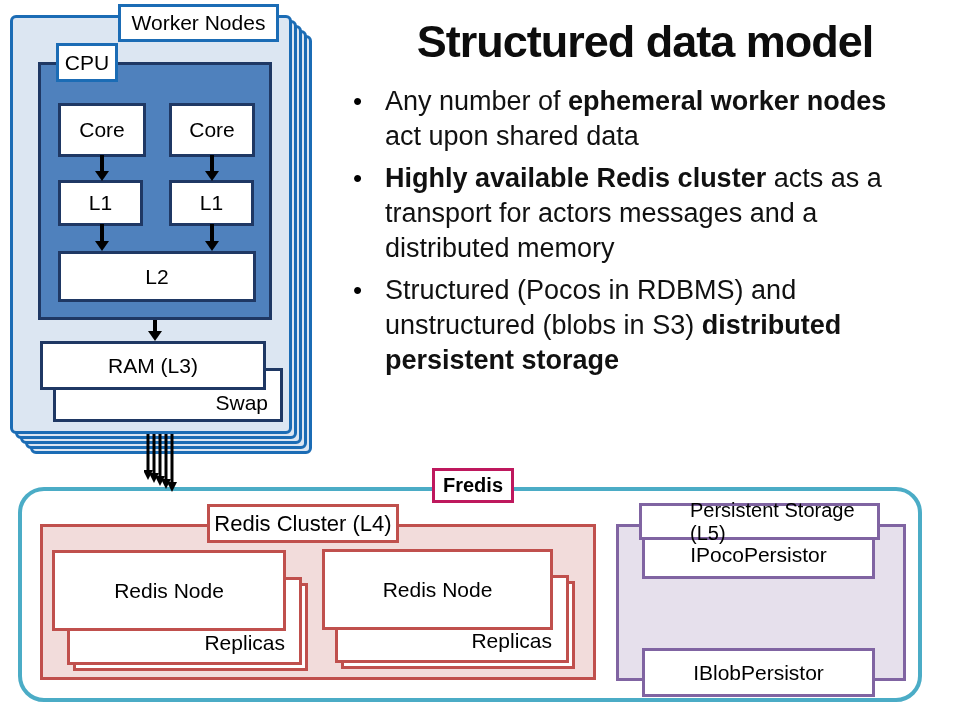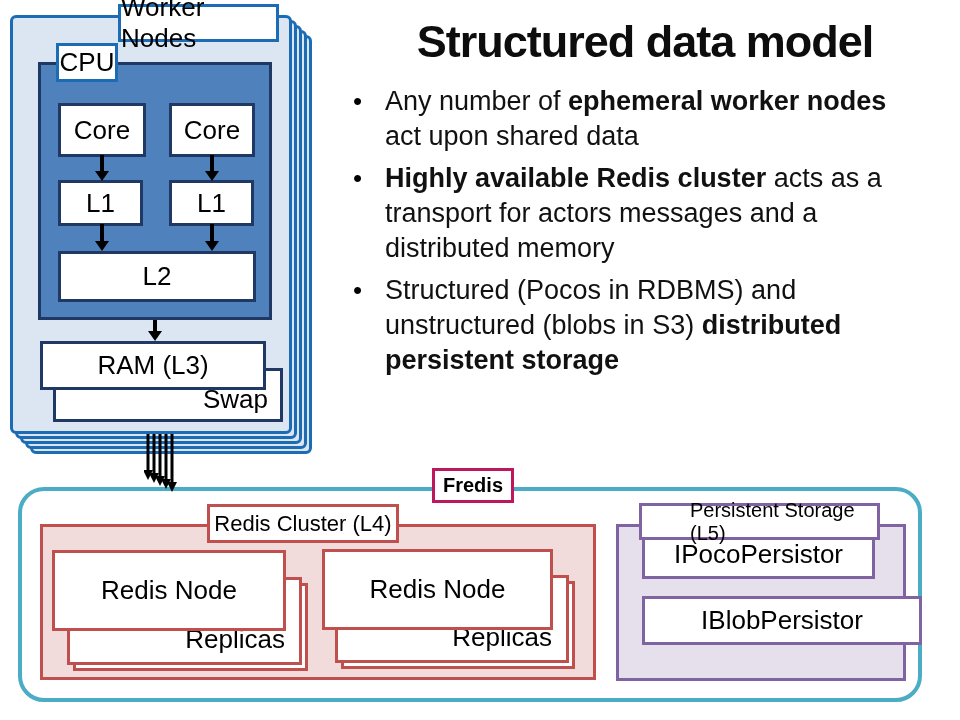--- a/index.html
+++ b/index.html
@@ -28,21 +28,21 @@
   .p4{left:30px;top:35px;} .p3{left:25px;top:30px;} .p2{left:20px;top:25px;}
   .p1{left:15px;top:20px;} .p0{left:10px;top:15px;}
 
   .cpu{
     position:absolute;left:38px;top:62px;width:234px;height:258px;
     background:#4F81BD;border:3px solid #1F3864;box-sizing:border-box;z-index:3;
   }
   .box{
     position:absolute;box-sizing:border-box;background:#fff;
     display:flex;align-items:center;justify-content:center;
-    font-size:26px;z-index:4;
+    font-size:21px;z-index:4;
   }
   .navy{border:3px solid #1F3864;}
   .blue{border:3px solid #1B6CB5;}
   .redb{border:3px solid #C0504D;}
   .purb{border:3px solid #8064A2;}
   .tealb{border:3px solid #be185d;}
 
   .wn-label{left:118px;top:4px;width:161px;height:38px;z-index:6;}
   .cpu-label{left:56px;top:43px;width:62px;height:39px;z-index:6;}
   .core1{left:58px;top:103px;width:88px;height:54px;}
@@ -67,21 +67,21 @@
     position:absolute;left:40px;top:524px;width:556px;height:156px;
     background:#F2DCDB;border:3px solid #C0504D;box-sizing:border-box;z-index:2;
   }
   .rc-label{left:207px;top:504px;width:192px;height:39px;font-size:22px;z-index:6;}
   .pstore{
     position:absolute;left:616px;top:524px;width:290px;height:157px;
     background:#E6E0EC;border:3px solid #8064A2;box-sizing:border-box;z-index:2;
   }
   .ps-label{left:639px;top:503px;width:241px;height:37px;font-size:20px;z-index:6;padding-left:48px;}
   .ipoco{left:642px;top:530px;width:233px;height:49px;}
-  .iblob{left:642px;top:596px;width:280px;height:49px;}
+  .iblob{left:642px;top:648px;width:233px;height:49px;}
 
   .node1{left:52px;top:550px;width:234px;height:81px;z-index:5;}
   .node2{left:322px;top:549px;width:231px;height:81px;z-index:5;}
   .repl{
     align-items:flex-end;justify-content:flex-end;padding:0 14px 7px 0;z-index:4;
   }
   .repl1{left:67px;top:577px;width:235px;height:88px;}
   .repl2{left:335px;top:575px;width:234px;height:88px;}
   .replsh{z-index:3;}
   .replsh1{left:73px;top:583px;width:235px;height:88px;}

